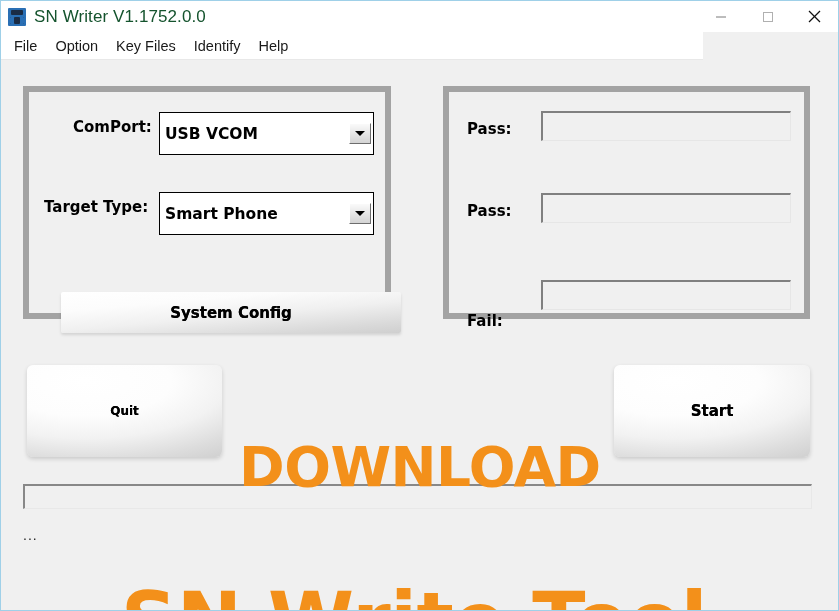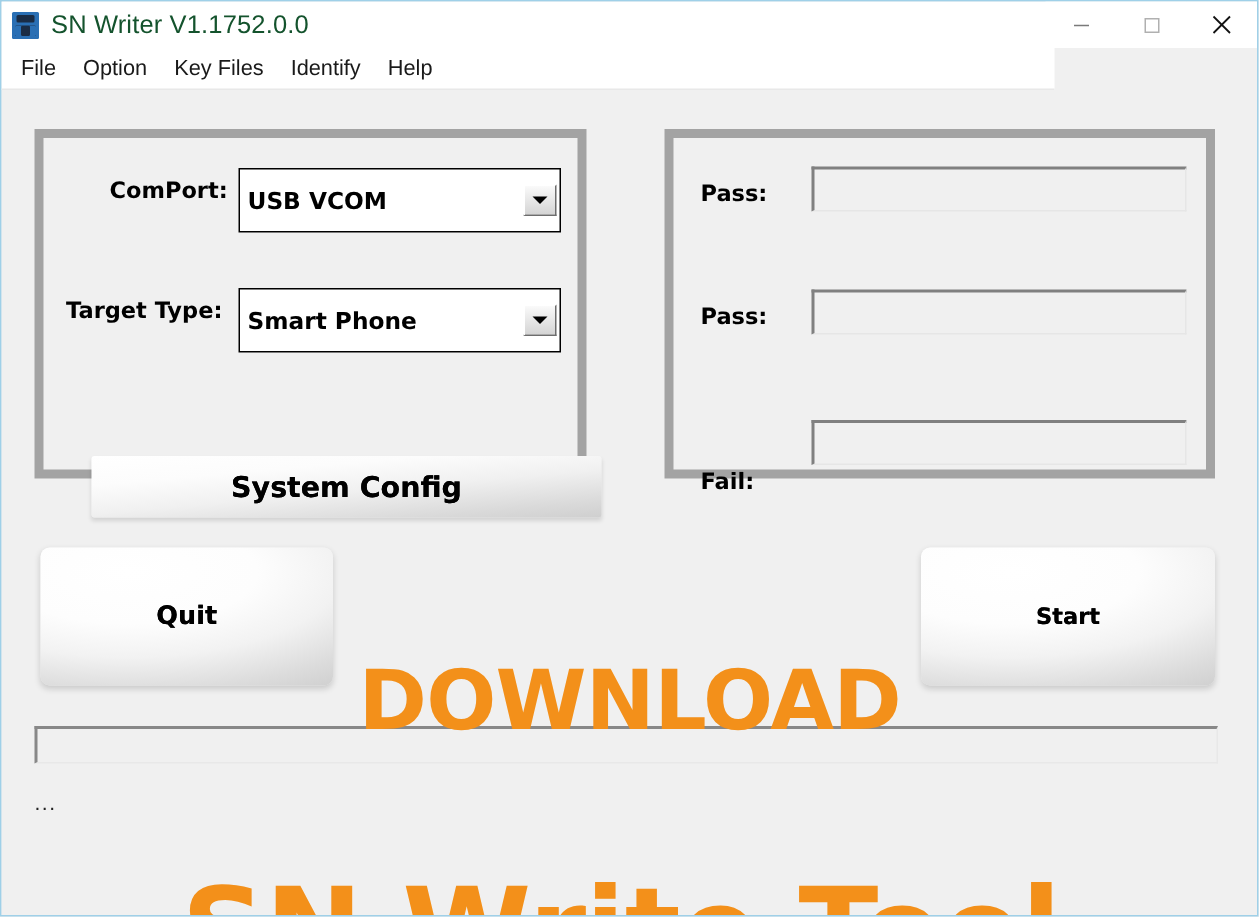--- a/index.html
+++ b/index.html
@@ -205,32 +205,32 @@
     justify-content: center;
     font-family: "DejaVu Sans", sans-serif;
     font-weight: bold;
     color: #000000;
     background:
       radial-gradient(ellipse 130% 110% at 30% 18%, #ffffff 0%, #fdfdfd 34%, #f2f2f2 56%, #dcdcdc 78%, #c9c9c9 100%);
     border: none;
     text-shadow: 0 0 0 #000;
   }
   #system-config-btn {
-    left: 32px; top: 212px;
+    left: 32px; top: 200px;
     width: 340px; height: 41px;
-    font-size: 19px;
+    font-size: 15px;
     border-radius: 2px;
     box-shadow: 0 2px 3px rgba(0,0,0,0.12);
     background:
       linear-gradient(175deg, #ffffff 0%, #fcfcfc 28%, #f0f0f0 55%, #d9d9d9 85%, #cfcfcf 100%);
   }
   #quit-btn {
     left: 26px; top: 305px;
     width: 195px; height: 92px;
-    font-size: 17px;
+    font-size: 12px;
     border-radius: 6px;
     box-shadow: 0 2px 4px rgba(0,0,0,0.16);
   }
   #start-btn {
     left: 613px; top: 305px;
     width: 196px; height: 92px;
     font-size: 15px;
     border-radius: 6px;
     box-shadow: 0 2px 4px rgba(0,0,0,0.16);
   }

